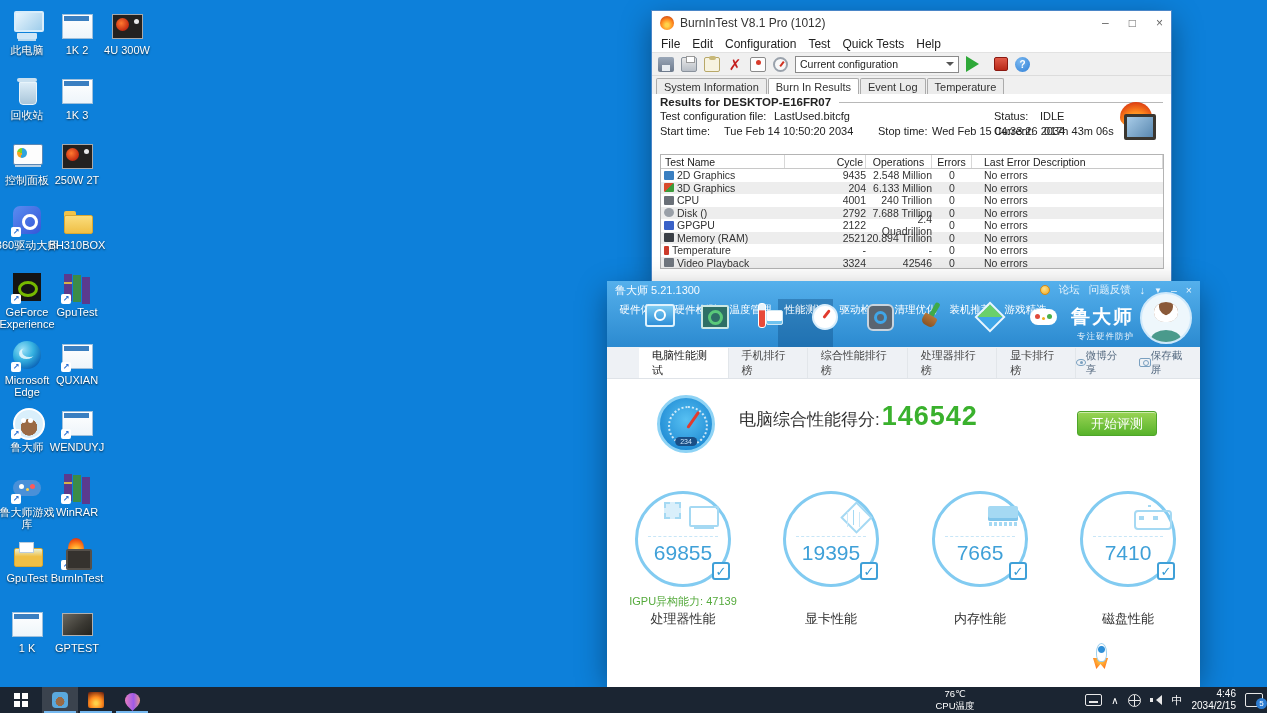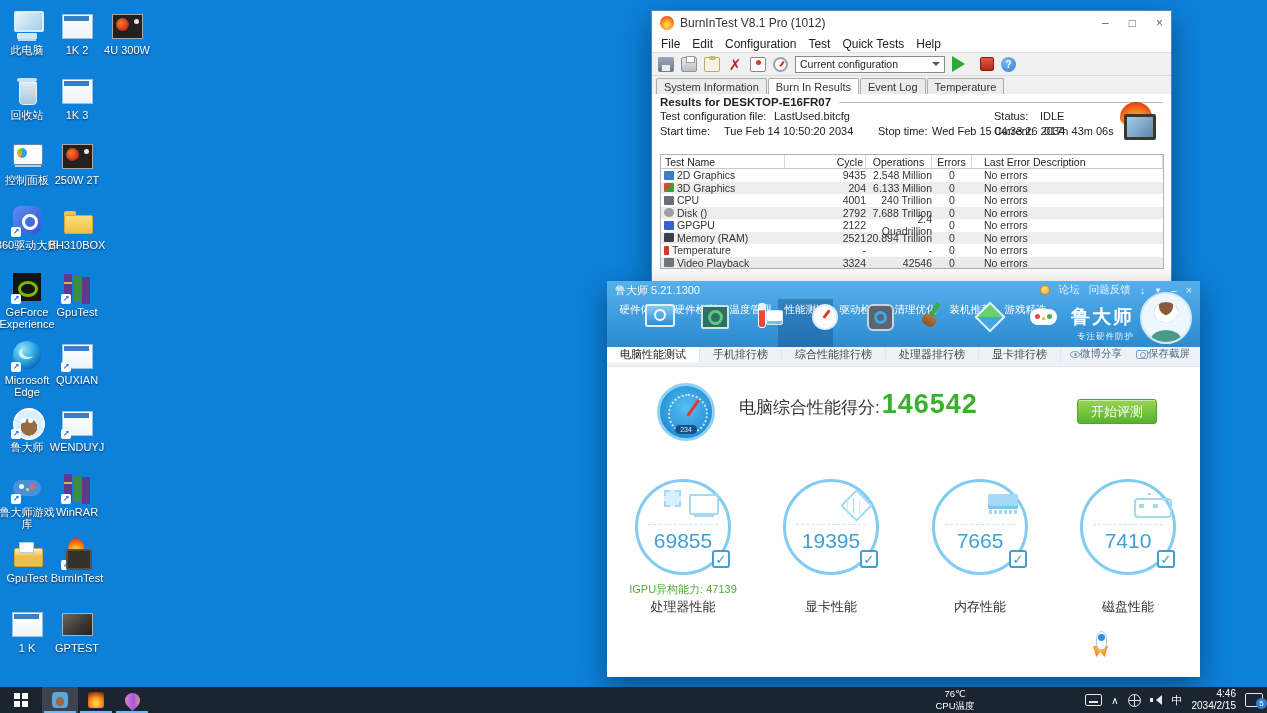--- a/index.html
+++ b/index.html
@@ -58,21 +58,21 @@
   .ti-save::after{content:"";position:absolute;left:4px;bottom:1px;width:8px;height:6px;background:#e8edf2;}
   .ti-print{background:linear-gradient(#e8e8e8,#b8bec6);border:1px solid #8a929c;border-radius:2px;}
   .ti-print::after{content:"";position:absolute;left:4px;top:-2px;width:7px;height:5px;background:#fff;border:1px solid #999;}
   .ti-clip{background:#f7f3e0;border:1px solid #b8a868;border-radius:2px;}
   .ti-clip::after{content:"";position:absolute;left:4px;top:-2px;width:7px;height:4px;background:#c8b878;border-radius:2px;}
   .ti-x{color:#c41e1e;font-size:15px;font-weight:bold;line-height:15px;text-align:center;}
   .ti-batt{background:#fdfdfd;border:1px solid #8a8a8a;border-radius:2px;}
   .ti-batt::after{content:"";position:absolute;left:5px;top:2px;width:5px;height:5px;border-radius:50%;background:#d83a2a;}
   .ti-gauge{border:2px solid #9aa2ac;border-radius:50%;width:15px;height:15px;background:#f8f8f8;}
   .ti-gauge::after{content:"";position:absolute;left:6px;top:2px;width:2px;height:6px;background:#d03020;transform:rotate(38deg);}
-  .bit-select { width:150px; height:17px; background:#fff; border:1px solid #8a8a8a; font-size:10.5px; padding:1px 4px; display:flex; align-items:center; }
+  .bit-select { width:164px; height:17px; background:#fff; border:1px solid #8a8a8a; font-size:10.5px; padding:1px 4px; display:flex; align-items:center; }
   .bit-select .chev { margin-left:auto; width:0; height:0; border:4px solid transparent; border-top-color:#555; margin-top:4px; }
   .ti-play{width:0;height:0;border:8px solid transparent;border-left:13px solid #2ea838;}
   .ti-stop{width:14px;height:14px;background:linear-gradient(#e05a48,#b82818);border:1px solid #8a1810;border-radius:2px;}
   .ti-help{width:15px;height:15px;border-radius:50%;background:radial-gradient(circle at 35% 30%,#7ab8f0,#2f7fd6);color:#fff;font-size:10px;font-weight:bold;text-align:center;line-height:15px;}
   .bit-tabs { height:18px; background:#f0f0f0; display:flex; align-items:flex-end; padding-left:4px; }
   .bit-tab { font-size:11px; padding:2px 7px 1px; border:1px solid #ababab; border-bottom:none; background:#ececec; color:#333; margin-right:1px; border-radius:2px 2px 0 0; }
   .bit-tab.active { background:#fff; padding-bottom:2px; position:relative; top:1px; }
   .bit-content { position:relative; height:188px; background:#fff; font-size:11px; }
   .res-row { position:absolute; left:8px; right:8px; top:2px; display:flex; align-items:center; }
   .res-title { font-weight:bold; font-size:11.5px; white-space:nowrap; }
@@ -120,21 +120,21 @@
   .i-clean::after{content:"";position:absolute;left:6px;top:13px;width:14px;height:11px;background:linear-gradient(#b5763a,#8a5424);border-radius:2px 2px 5px 5px;transform:rotate(30deg);}
   .i-build::before{content:"";position:absolute;left:8px;top:4px;width:18px;height:18px;background:linear-gradient(135deg,#6ad06a 50%,#3fa6e8 50%);transform:rotate(45deg);border:2px solid #e8f6ff;}
   .i-game::before{content:"";position:absolute;left:4px;top:7px;width:27px;height:16px;background:#fff;border-radius:8px;}
   .i-game::after{content:"";position:absolute;left:9px;top:12px;width:5px;height:5px;border-radius:50%;background:#e04a3a;box-shadow:12px 0 0 #4ab04a,6px 2px 0 -1px #f0b020;}
   .ml-brand { position:absolute; right:66px; top:23px; text-align:right; color:#fff; }
   .ml-brand .bname { font-size:19px; font-weight:bold; letter-spacing:2px; }
   .ml-brand .bslogan { font-size:8.5px; letter-spacing:1px; color:rgba(255,255,255,.9); margin-top:1px; }
   .avatar { position:absolute; right:8px; top:11px; width:52px; height:52px; border-radius:50%; background:#eef7fc; border:2px solid #cfe9fb; overflow:hidden; }
   .avatar::before{content:"";position:absolute;left:9px;bottom:-6px;width:30px;height:18px;background:#4a9a8c;border-radius:50% 50% 0 0;}
   .avatar::after{content:"";position:absolute;left:12px;top:8px;width:24px;height:20px;background:#8a5a3a;border-radius:50% 50% 45% 45%;box-shadow:inset 5px -6px 0 #fff,inset -5px -6px 0 #fff;}
-  .ml-tabs { position:relative; height:20px; background:#eef1f5; border-bottom:1px solid #dfe3e8; display:flex; align-items:flex-start; font-size:11px; color:#444; }
+  .ml-tabs { position:relative; height:32px; background:#eef1f5; border-bottom:1px solid #dfe3e8; display:flex; align-items:center; font-size:11px; color:#444;padding-left:32px; }
   .ml-tab { padding:0 13px; display:flex; align-items:center; border-right:1px solid #e2e6ea; }
   .ml-tab.active { background:#fff; color:#1a1a1a; }
   .ml-tab-actions { margin-left:auto; display:flex; align-items:center; gap:14px; padding-right:10px; font-size:10.5px; color:#55импort6a80; color:#556a80; }
   .ml-tab-actions .act { display:flex; align-items:center; gap:0; }
   .i-share{width:10px;height:7px;border:1px solid #7aa0c0;border-radius:50%;position:relative;}
   .i-share::after{content:"";position:absolute;left:3px;top:1px;width:3px;height:3px;border-radius:50%;background:#7aa0c0;}
   .i-cam{width:12px;height:9px;border:1px solid #7aa0c0;border-radius:2px;position:relative;}
   .i-cam::after{content:"";position:absolute;left:3px;top:1px;width:4px;height:4px;border-radius:50%;border:1px solid #7aa0c0;}
   .ml-content { position:relative; height:310px; background:#fff; }
   .gauge { position:absolute; left:50px; top:16px; width:58px; height:58px; border-radius:50%; background:radial-gradient(circle at 50% 42%,#57c0f2,#1f8bd4 78%); border:3px solid #8ed3f5; }

